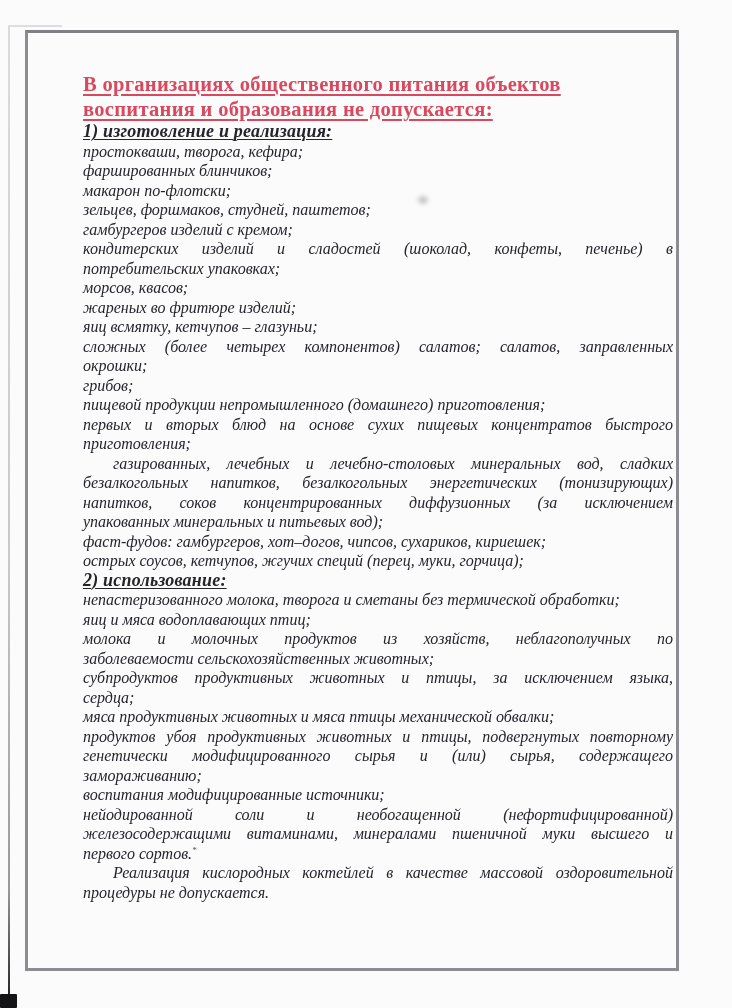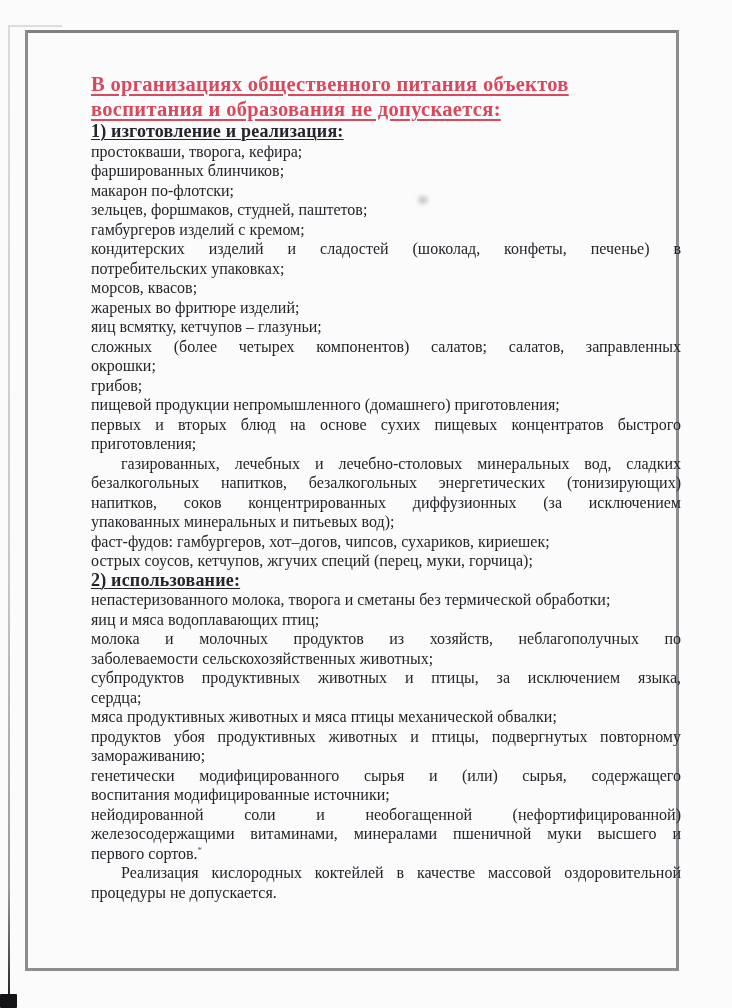--- a/index.html
+++ b/index.html
@@ -9,35 +9,35 @@
     font-family:"Liberation Serif", serif;
   }
   .frame {
     position:absolute; left:25px; top:30px;
     width:648px; height:935px;
     border:3px solid #8b8d90;
     border-top-color:#7e8084;
     background:transparent;
   }
   .content {
-    position:absolute; left:91px; top:72px; width:590px;
+    position:absolute; left:83px; top:72px; width:590px;
     color:#24242a;
     filter: blur(0.2px);
   }
   
   .t-line {
     font-size:20.5px; line-height:25px; font-weight:bold;
     color:#d8495e;
     letter-spacing:0.3px;
     text-decoration:underline;
     text-decoration-thickness:1.6px;
     text-underline-offset:3px;
   }
   
-  .b-line { font-size:16px; line-height:19.5px; white-space:normal; }
+  .b-line { font-size:16px; line-height:19.5px; white-space:normal;font-style:italic; }
   
   .h-line {
     font-size:18px; font-weight:bold; 
     text-decoration:underline;
     text-decoration-thickness:1.4px;
     text-underline-offset:2px;
     letter-spacing:0.2px;
   }
   .j { text-align:justify; text-align-last:justify; }
   .ind { text-indent:30px; }
@@ -101,22 +101,22 @@
         <div class="b-line">острых соусов, кетчупов, жгучих специй (перец, муки, горчица);</div>
         <div class="b-line h-line">2) использование:</div>
         <div class="b-line">непастеризованного молока, творога и сметаны без термической обработки;</div>
         <div class="b-line">яиц и мяса водоплавающих птиц;</div>
         <div class="b-line j">молока и молочных продуктов из хозяйств, неблагополучных по</div>
         <div class="b-line">заболеваемости сельскохозяйственных животных;</div>
         <div class="b-line j">субпродуктов продуктивных животных и птицы, за исключением языка,</div>
         <div class="b-line">сердца;</div>
         <div class="b-line">мяса продуктивных животных и мяса птицы механической обвалки;</div>
         <div class="b-line j">продуктов убоя продуктивных животных и птицы, подвергнутых повторному</div>
+        <div class="b-line j">генетически модифицированного сырья и (или) сырья, содержащего</div>
         <div class="b-line">замораживанию;</div>
-        <div class="b-line j">генетически модифицированного сырья и (или) сырья, содержащего</div>
         <div class="b-line">воспитания модифицированные источники;</div>
         <div class="b-line j">нейодированной соли и необогащенной (нефортифицированной)</div>
         <div class="b-line j">железосодержащими витаминами, минералами пшеничной муки высшего и</div>
         <div class="b-line">первого сортов.<sup class="fnote">*</sup></div>
         <div class="b-line j ind">Реализация кислородных коктейлей в качестве массовой оздоровительной</div>
         <div class="b-line">процедуры не допускается.</div>
       </div>
   </div>
 </div>
 

